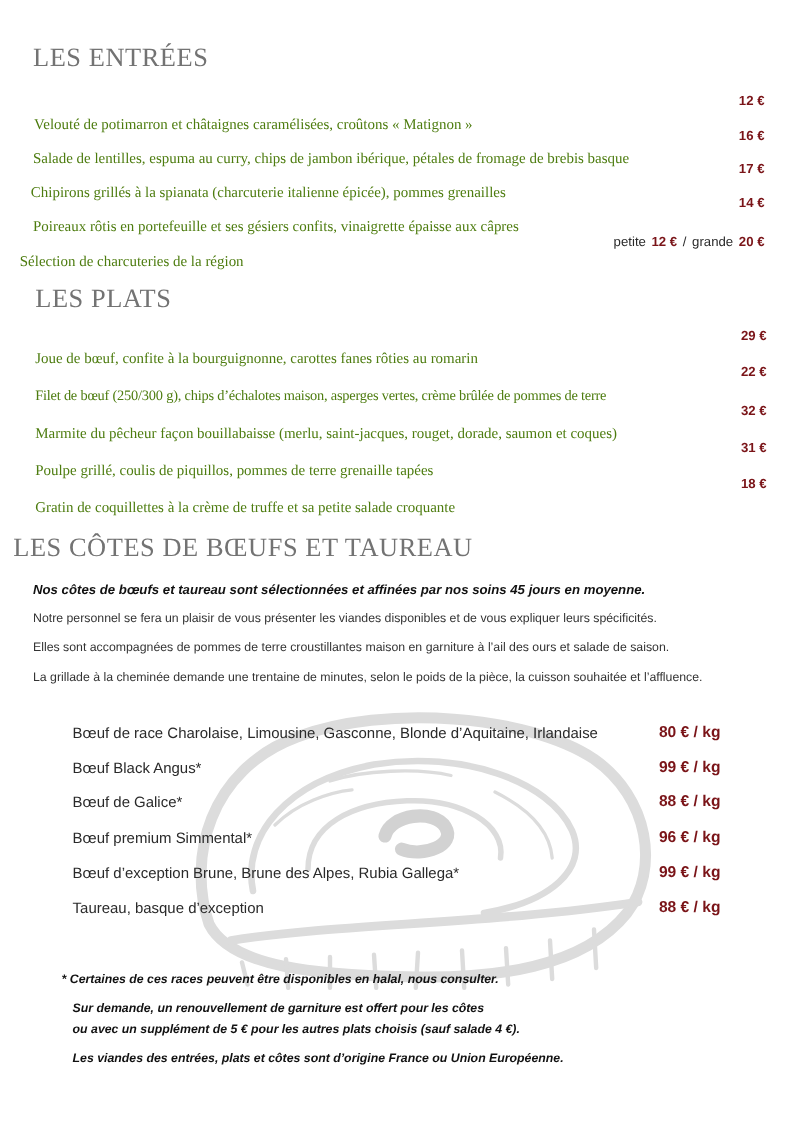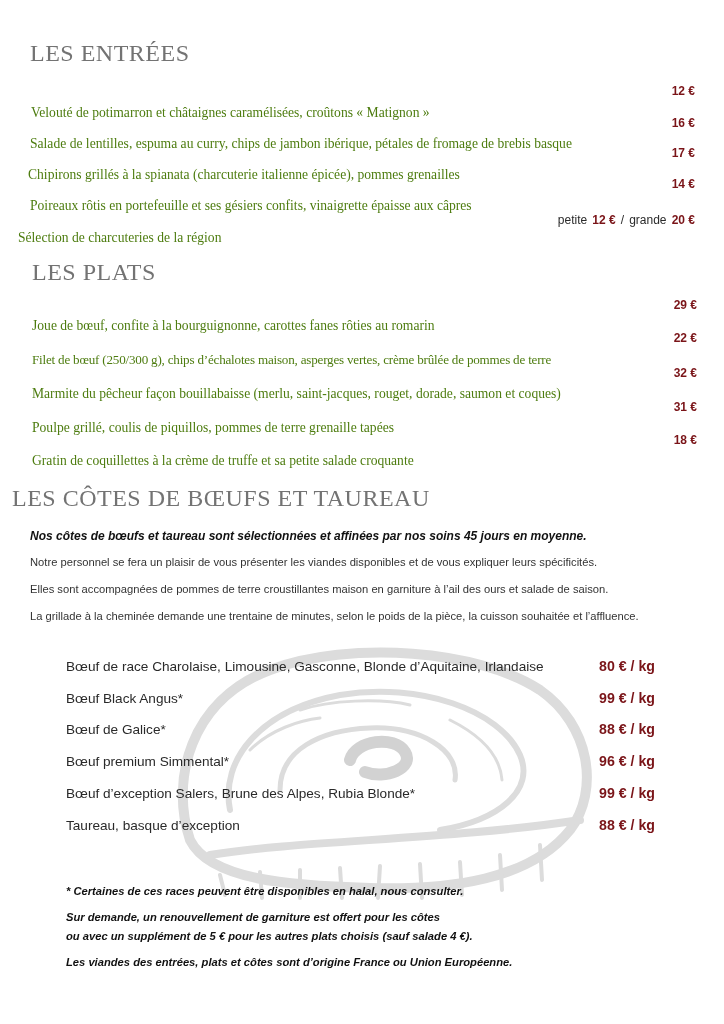--- a/index.html
+++ b/index.html
@@ -91,22 +91,22 @@
 
 <div class="abs meat" style="left:66px; top:691px;">Bœuf Black Angus*</div>
 <div class="abs meat-price" style="right:69px; top:690px;">99 € / kg</div>
 
 <div class="abs meat" style="left:66px; top:722px;">Bœuf de Galice*</div>
 <div class="abs meat-price" style="right:69px; top:721px;">88 € / kg</div>
 
 <div class="abs meat" style="left:66px; top:754px;">Bœuf premium Simmental*</div>
 <div class="abs meat-price" style="right:69px; top:753px;">96 € / kg</div>
 
-<div class="abs meat" style="left:66px; top:786px;">Bœuf d’exception Salers, Brune des Alpes, Rubia Blonde*</div>
+<div class="abs meat" style="left:66px; top:786px;">Bœuf d’exception Brune, Brune des Alpes, Rubia Gallega*</div>
 <div class="abs meat-price" style="right:69px; top:785px;">99 € / kg</div>
 
 <div class="abs meat" style="left:66px; top:818px;">Taureau, basque d’exception</div>
 <div class="abs meat-price" style="right:69px; top:817px;">88 € / kg</div>
 
-<div class="abs note" style="left:66px; top:885px;font-style:italic;">* Certaines de ces races peuvent être disponibles en halal, nous consulter.</div>
+<div class="abs note" style="left:56px; top:885px;font-style:italic;">* Certaines de ces races peuvent être disponibles en halal, nous consulter.</div>
 <div class="abs note" style="left:66px; top:911px;">Sur demande, un renouvellement de garniture est offert pour les côtes</div>
 <div class="abs note" style="left:66px; top:930px;">ou avec un supplément de 5 € pour les autres plats choisis (sauf salade 4 €).</div>
 <div class="abs note" style="left:66px; top:956px;">Les viandes des entrées, plats et côtes sont d’origine France ou Union Européenne.</div>
 
 </body></html>

